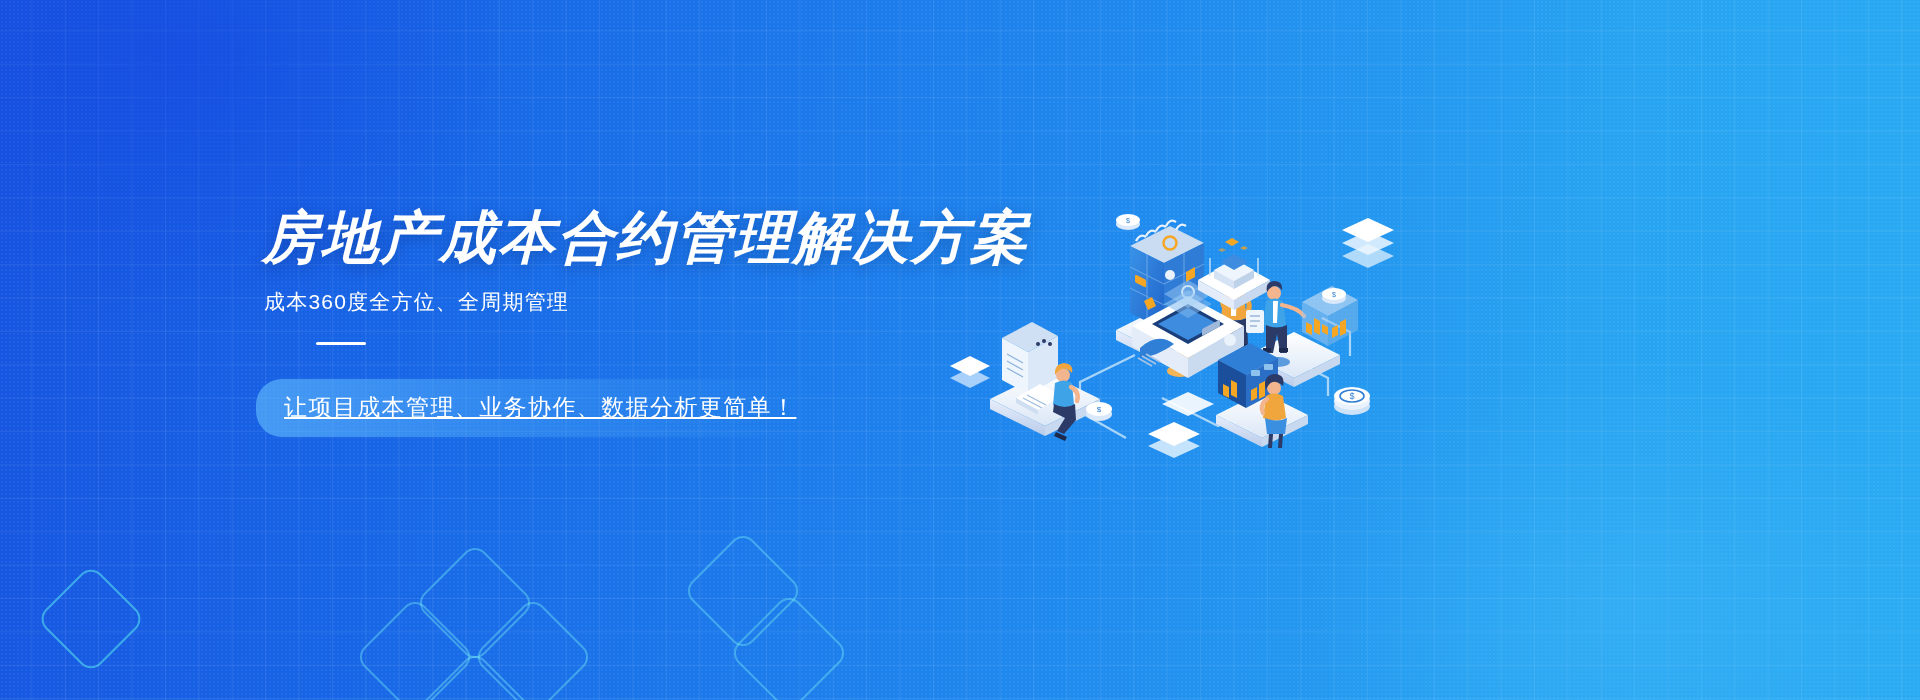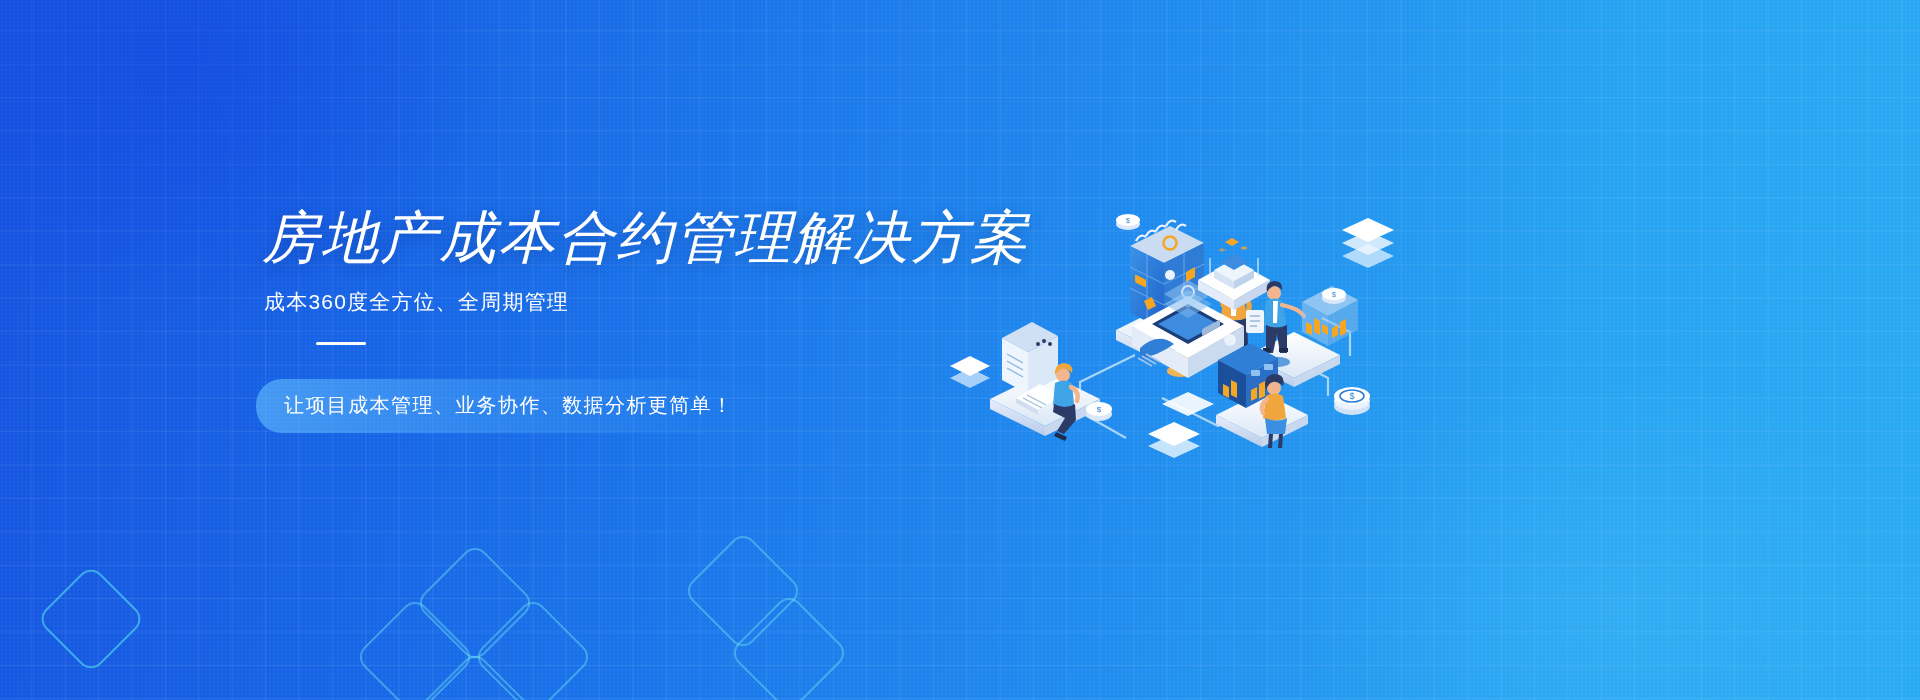--- a/index.html
+++ b/index.html
@@ -49,21 +49,21 @@
     pointer-events:none;
   }
   .dia.soft{border-color:rgba(120,240,245,.40);}
 
   
   .copy{position:absolute;left:262px;top:206px;width:760px;}
   .title{
     margin:0;
     font-size:57px;
     line-height:1.12;
-    font-weight:normal;
+    font-weight:bold;
     font-style:italic;
     letter-spacing:2px;
     color:#ffffff;
     text-shadow:0 4px 14px rgba(0,30,90,.30);
     white-space:nowrap;
   }
   .subtitle{
     margin:18px 0 16px 2px;
     font-size:21px;
     letter-spacing:1.2px;
@@ -80,24 +80,25 @@
   .pillwrap{
     position:relative;
     margin-top:34px;
     margin-left:-6px;
     display:inline-block;
     padding:13px 34px 14px 28px;
     border-radius:26px;
     background:linear-gradient(90deg, rgba(104,196,255,.58) 0%, rgba(92,188,253,.34) 42%, rgba(80,180,250,.05) 88%, rgba(80,180,250,0) 100%);
   }
   .pilltext{
-    font-size:20px;
+    font-size:23px;
     letter-spacing:1.4px;
     color:#ffffff;
     white-space:nowrap;
+    text-decoration:underline;
   }
 
   
   .illus{position:absolute;left:930px;top:150px;width:470px;height:300px;}
   .illus svg{display:block;width:100%;height:100%;overflow:visible;}
 </style>
 </head>
 <body>
 
 <div class="stage">

